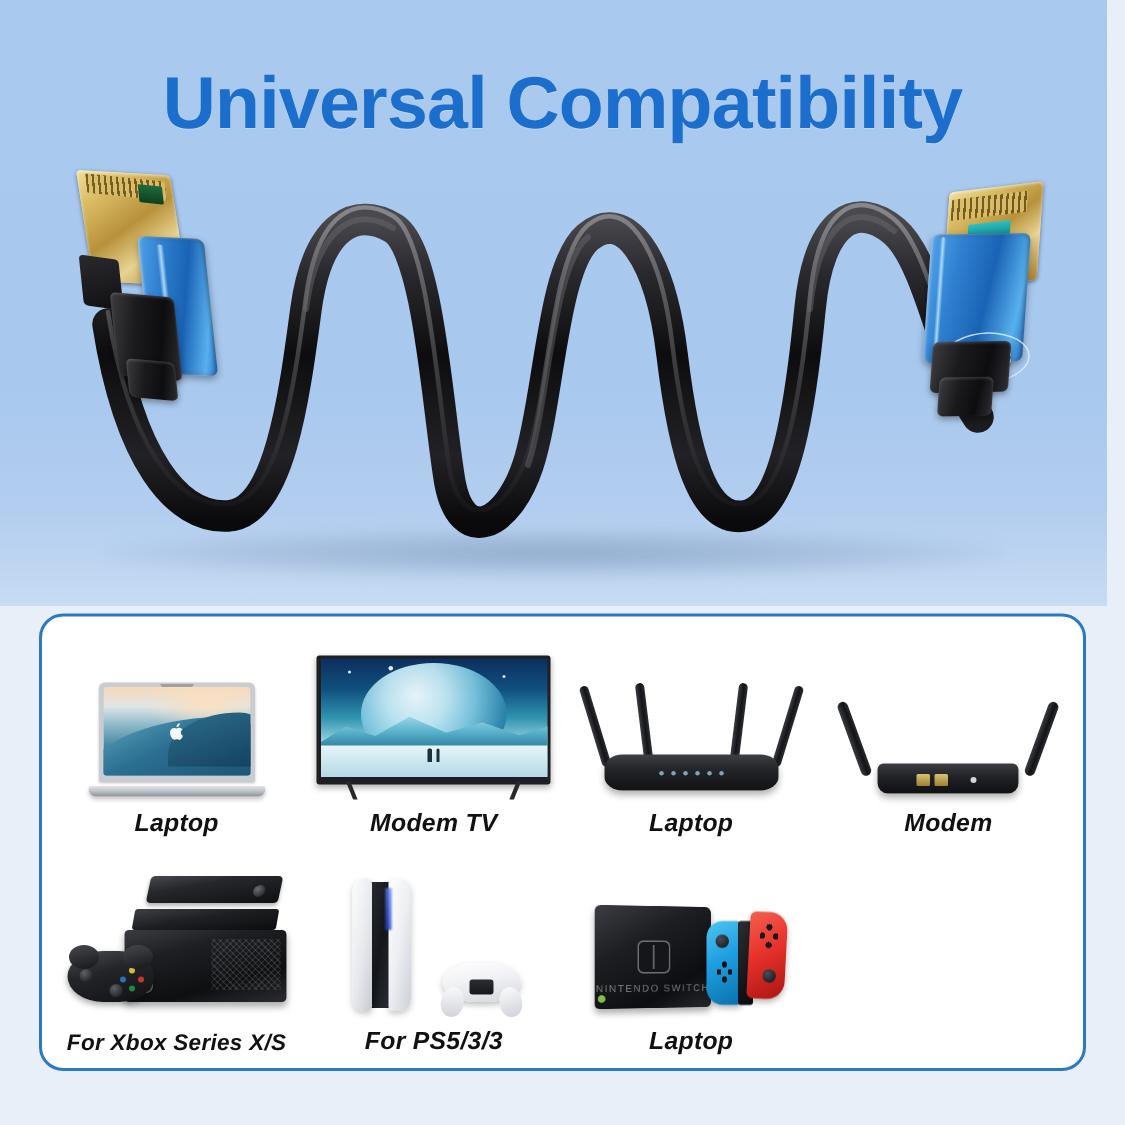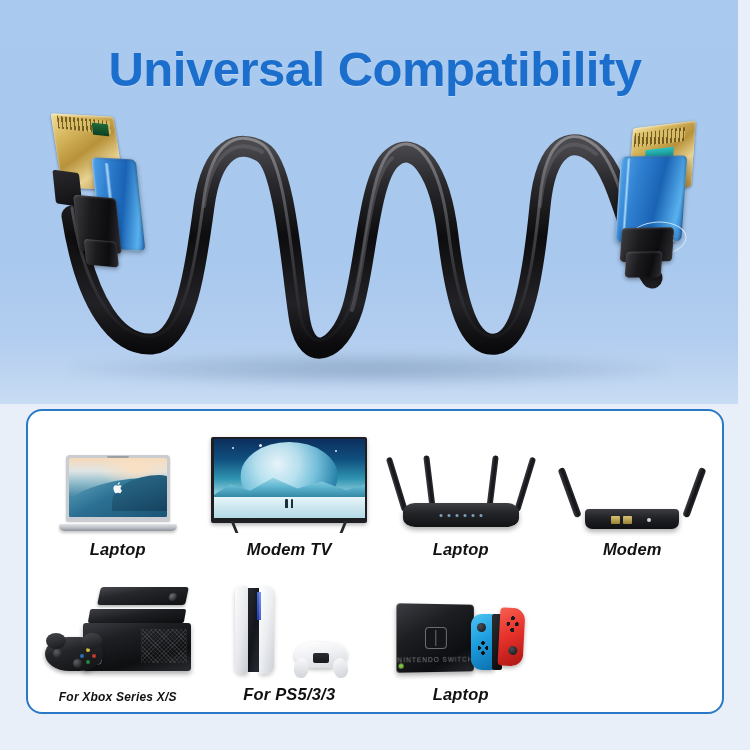--- a/index.html
+++ b/index.html
@@ -176,21 +176,21 @@
   }
   .device-label {
     margin-top: 7px;
     font-size: 16.5px;
     font-weight: 700;
     font-style: italic;
     color: #111114;
     white-space: nowrap;
     letter-spacing: .2px;
   }
-  .device-cell.wide .device-label { font-size: 12px; }
+  .device-cell.wide .device-label { font-size: 15px; }
 
   
   .laptop { position: relative; width: 118px; height: 78px; }
   .laptop-lid {
     position: absolute; left: 7px; top: 0;
     width: 104px; height: 66px;
     background: #c9ccd1;
     border-radius: 4px 4px 1px 1px;
     padding: 3px 3px 4px 3px;
     box-shadow: 0 1px 2px rgba(0,0,0,.25);

